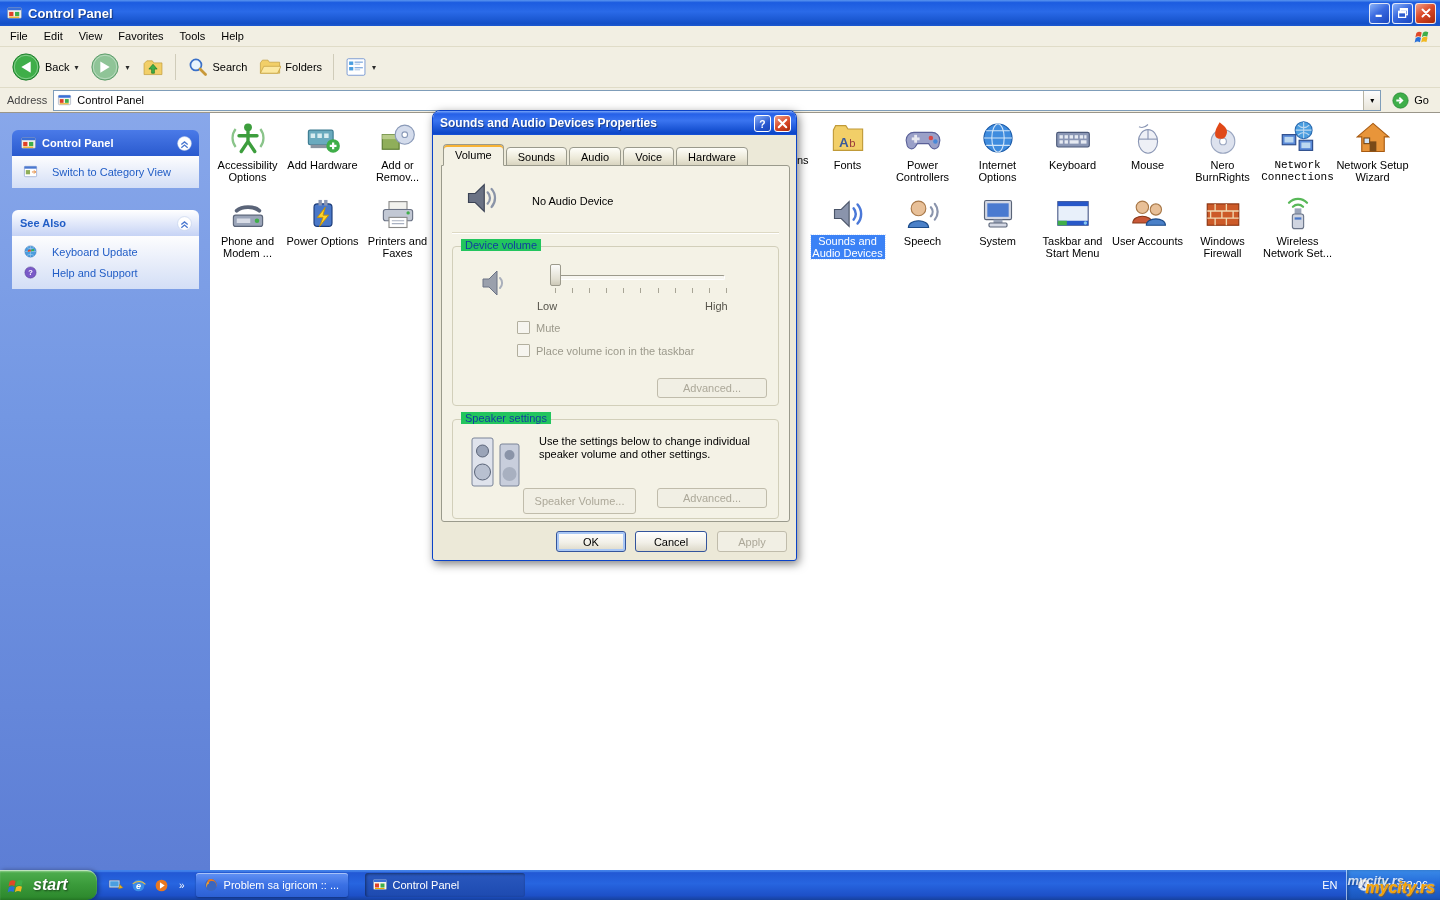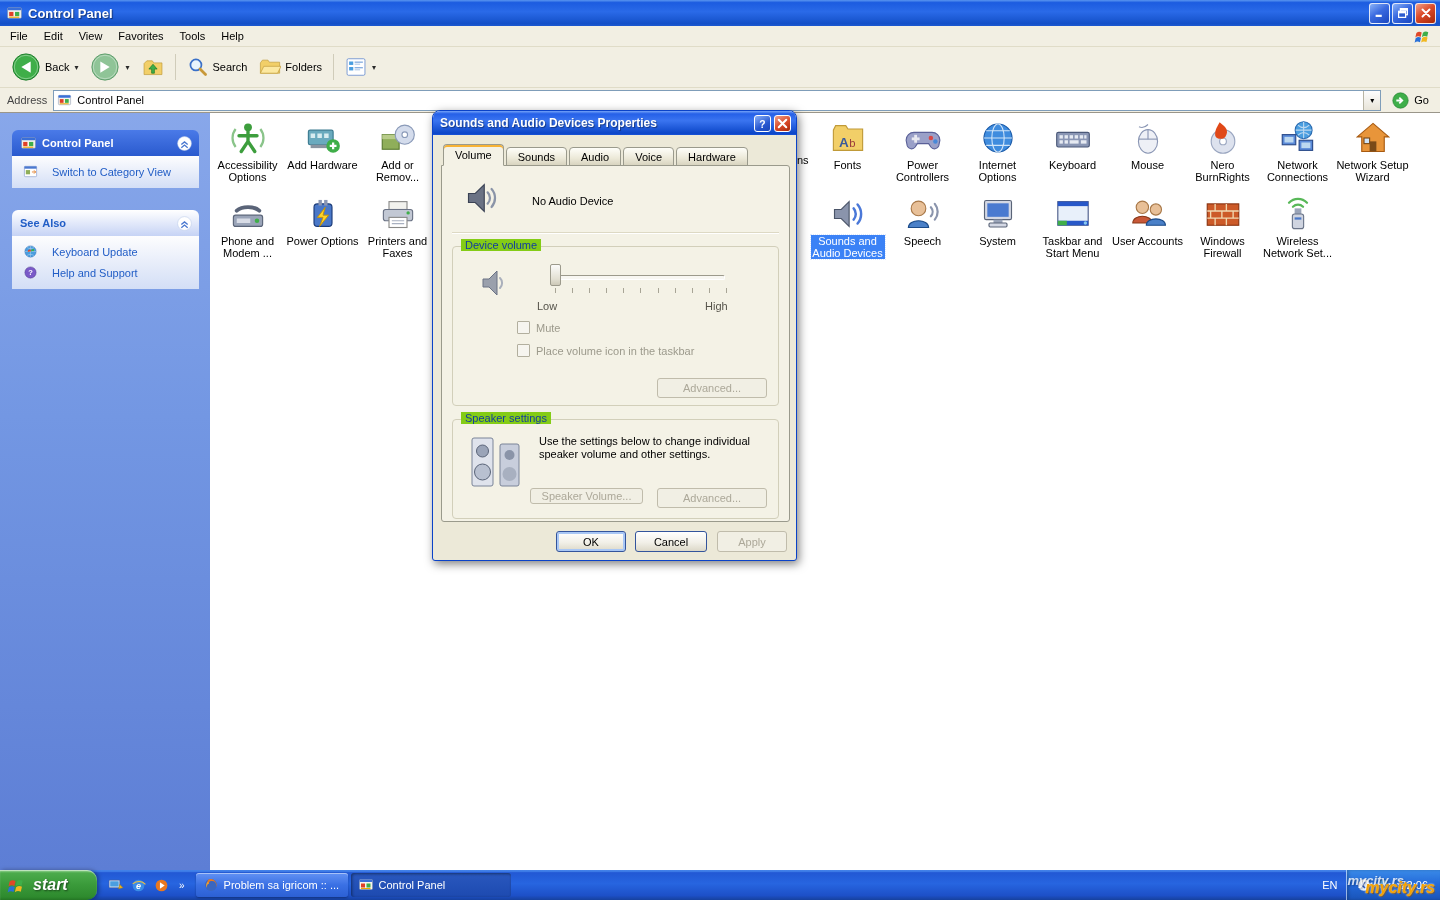--- a/index.html
+++ b/index.html
@@ -74,21 +74,21 @@
 .dlg-tabs{position:absolute;left:10px;top:33px;display:flex;align-items:flex-end;height:22px;}
 .tab{border:1px solid #9a9a8c;border-radius:4px 4px 0 0;background:linear-gradient(180deg,#fefef9 0%,#ece9d8 60%,#d8d4c0 100%);padding:0 11px;height:19px;line-height:18px;margin-right:2px;}
 .tab.active{background:#f4f2e6;height:22px;line-height:21px;border-bottom:1px solid #f4f2e6;box-shadow:inset 0 2px 0 #f8b334;position:relative;z-index:3;}
 
 .dlg-panel{position:absolute;left:8px;top:54px;width:349px;height:357px;background:#f4f2e6;border:1px solid #9a9a8c;border-radius:0 3px 3px 3px;}
 .panel-speaker{position:absolute;left:22px;top:14px;width:36px;height:36px;}
 .device-status{position:absolute;left:90px;top:29px;}
 .panel-sep{position:absolute;left:10px;top:66px;width:327px;height:2px;border-top:1px solid #ddd9c4;border-bottom:1px solid #fff;}
 
 .group{position:absolute;border:1px solid #d2cfba;border-radius:4px;}
-.group-caption{position:absolute;top:-8px;left:8px;background:#84cc16;padding:0 4px;color:#123d9e;}
+.group-caption{position:absolute;top:-8px;left:8px;background:#22c55e;padding:0 4px;color:#123d9e;}
 .dv-group{left:10px;top:80px;width:327px;height:160px;}
 .dv-speaker{position:absolute;left:26px;top:20px;width:32px;height:32px;}
 .slider-track{position:absolute;left:100px;top:28px;width:172px;height:5px;background:#f8f7f2;border:1px solid #9c9a8c;border-bottom-color:#fff;border-right-color:#fff;border-radius:2px;}
 .slider-thumb{position:absolute;left:97px;top:17px;width:11px;height:22px;background:linear-gradient(180deg,#fbfbfa 0%,#e2dfd2 70%,#cdc9b8 100%);border:1px solid #9c9a8c;border-radius:2px;z-index:2;}
 .slider-ticks{position:absolute;left:102px;top:41px;width:172px;height:5px;background:repeating-linear-gradient(90deg,#a8a596 0 1px,transparent 1px 17.1px);}
 .dv-low{position:absolute;left:84px;top:53px;color:#55534a;}
 .dv-high{position:absolute;left:252px;top:53px;color:#55534a;}
 .check-row{position:absolute;display:flex;align-items:center;gap:6px;}
 .checkbox{width:13px;height:13px;background:#f6f5ef;border:1px solid #b2af9e;border-radius:1px;flex:0 0 13px;}
 .check-label{color:#9c9a8c;}
@@ -96,36 +96,36 @@
 .dv-place{left:64px;top:97px;}
 .btn{display:flex;align-items:center;justify-content:center;border-radius:3px;font-size:11px;}
 .btn.disabled{background:#f1efe4;border:1px solid #c0bcab;color:#aca899;}
 .btn.enabled{background:linear-gradient(180deg,#fff 0%,#f2f0e8 55%,#dcd8c8 100%);border:1px solid #33549c;color:#000;}
 .btn.focused{box-shadow:inset 0 0 0 2px #a9c7f5;}
 .dv-advanced{position:absolute;left:204px;top:131px;width:110px;height:20px;}
 
 .ss-group{left:10px;top:253px;width:327px;height:100px;}
 .ss-image{position:absolute;left:13px;top:14px;width:64px;height:60px;}
 .ss-desc{position:absolute;left:86px;top:15px;width:236px;line-height:13px;}
-.ss-btn1{position:absolute;left:77px;top:68px;width:113px;height:16px;}
+.ss-btn1{position:absolute;left:70px;top:68px;width:113px;height:26px;}
 .ss-btn2{position:absolute;left:204px;top:68px;width:110px;height:20px;}
 
 .dlg-ok{position:absolute;left:123px;top:420px;width:70px;height:21px;}
 .dlg-cancel{position:absolute;left:202px;top:420px;width:72px;height:21px;}
 .dlg-apply{position:absolute;left:284px;top:420px;width:70px;height:21px;}
 
 
 .taskbar{position:absolute;left:0;right:0;bottom:0;height:30px;background:linear-gradient(180deg,#4584e8 0%,#3c7ae6 5%,#2258d4 9%,#2765e0 45%,#1d50c8 85%,#16419e 100%);display:flex;align-items:center;z-index:40;}
 .start-button{height:30px;flex:0 0 97px;border-radius:0 10px 10px 0;background:linear-gradient(180deg,#95d494 0%,#4cab4c 10%,#3a9a3a 50%,#2e8a2e 90%,#247524 100%);display:flex;align-items:center;gap:5px;padding:0 14px 0 7px;box-shadow:inset 0 1px 1px rgba(255,255,255,.5),2px 0 4px rgba(0,0,0,.35);}
 .start-flag{width:21px;height:21px;}
 .start-label{color:#fff;font-weight:bold;font-style:italic;font-size:16px;text-shadow:1px 1px 2px rgba(0,0,0,.55);}
 .quick-launch{display:flex;align-items:center;gap:6px;padding:0 5px 0 10px;}
 .ql-icon{width:17px;height:17px;}
 .ql-overflow{color:#fff;font-size:10px;padding:0 4px;}
-.tasks{display:flex;gap:3px;margin-left:7px;flex:1;min-width:0;}
+.tasks{display:flex;gap:17px;margin-left:7px;flex:1;min-width:0;}
 .task-button{flex:0 0 152px;height:24px;border-radius:3px;display:flex;align-items:center;gap:5px;padding:0 7px;background:linear-gradient(180deg,#6292f4 0%,#3a70e4 50%,#2c60d4 100%);box-shadow:inset 0 1px 0 rgba(255,255,255,.45),0 1px 2px rgba(0,0,0,.3);color:#fff;}
 .task-button.active{flex-basis:160px;background:linear-gradient(180deg,#2a58be 0%,#1d4ab0 100%);box-shadow:inset 1px 1px 3px rgba(0,0,0,.45);}
 .task-icon{width:16px;height:16px;flex:0 0 16px;}
 .task-label{white-space:nowrap;overflow:hidden;text-overflow:ellipsis;}
 .lang-indicator{color:#fff;padding:0 9px;}
 .tray{height:30px;display:flex;align-items:center;gap:6px;padding:0 12px 0 9px;background:linear-gradient(180deg,#3a8ae8 0%,#2268d8 50%,#1a54b8 100%);border-left:1px solid rgba(255,255,255,.55);box-shadow:inset 2px 0 3px rgba(0,0,0,.2);}
 .tray-icon{width:16px;height:16px;}
 .clock{color:#fff;}
 
 .watermark{position:absolute;font-weight:bold;font-style:italic;z-index:60;}
@@ -458,21 +458,21 @@
           <div class="cp-item" style="grid-area: 1 / 14;">
             <div class="cp-icon" data-icon="nero-burnrights-icon">
               <svg viewBox="0 0 32 32">
                 <circle cx="16" cy="19" r="10.5" fill="#dde2ee" stroke="#9aa6c0"></circle>
                 <circle cx="16" cy="19" r="3" fill="#fff" stroke="#9aa6c0"></circle>
                 <path d="M13 2 c5 4 9 7 5 13 c-2 3-9 2-9-2 c0-5 2-7 4-11z" fill="#e04818"></path>
               </svg>
             </div>
             <div class="cp-label">Nero BurnRights</div>
           </div>
-          <div class="cp-item" style="grid-area: 1 / 15;">
+          <div class="cp-item" style="grid-area: 1 / 15; font-family: Liberation Mono, monospace;">
             <div class="cp-icon" data-icon="network-connections-icon">
               <svg viewBox="0 0 32 32">
                 <circle cx="21" cy="9" r="7.5" fill="#4a9ee0" stroke="#2a6ab0"></circle>
                 <path d="M14 9 h14 M21 1.8 v14.4 M16 4.5 c3 3 7 3 10 0 M16 13.5 c3-3 7-3 10 0" stroke="#bcd8f0" fill="none"></path>
                 <rect x="2" y="13" width="12" height="9" fill="#5a8ad8" stroke="#2a4a88"></rect>
                 <rect x="4" y="15" width="8" height="5" fill="#bcd8f0"></rect>
                 <rect x="17" y="18" width="12" height="9" fill="#5a8ad8" stroke="#2a4a88"></rect>
                 <rect x="19" y="20" width="8" height="5" fill="#bcd8f0"></rect>
               </svg>
             </div>

